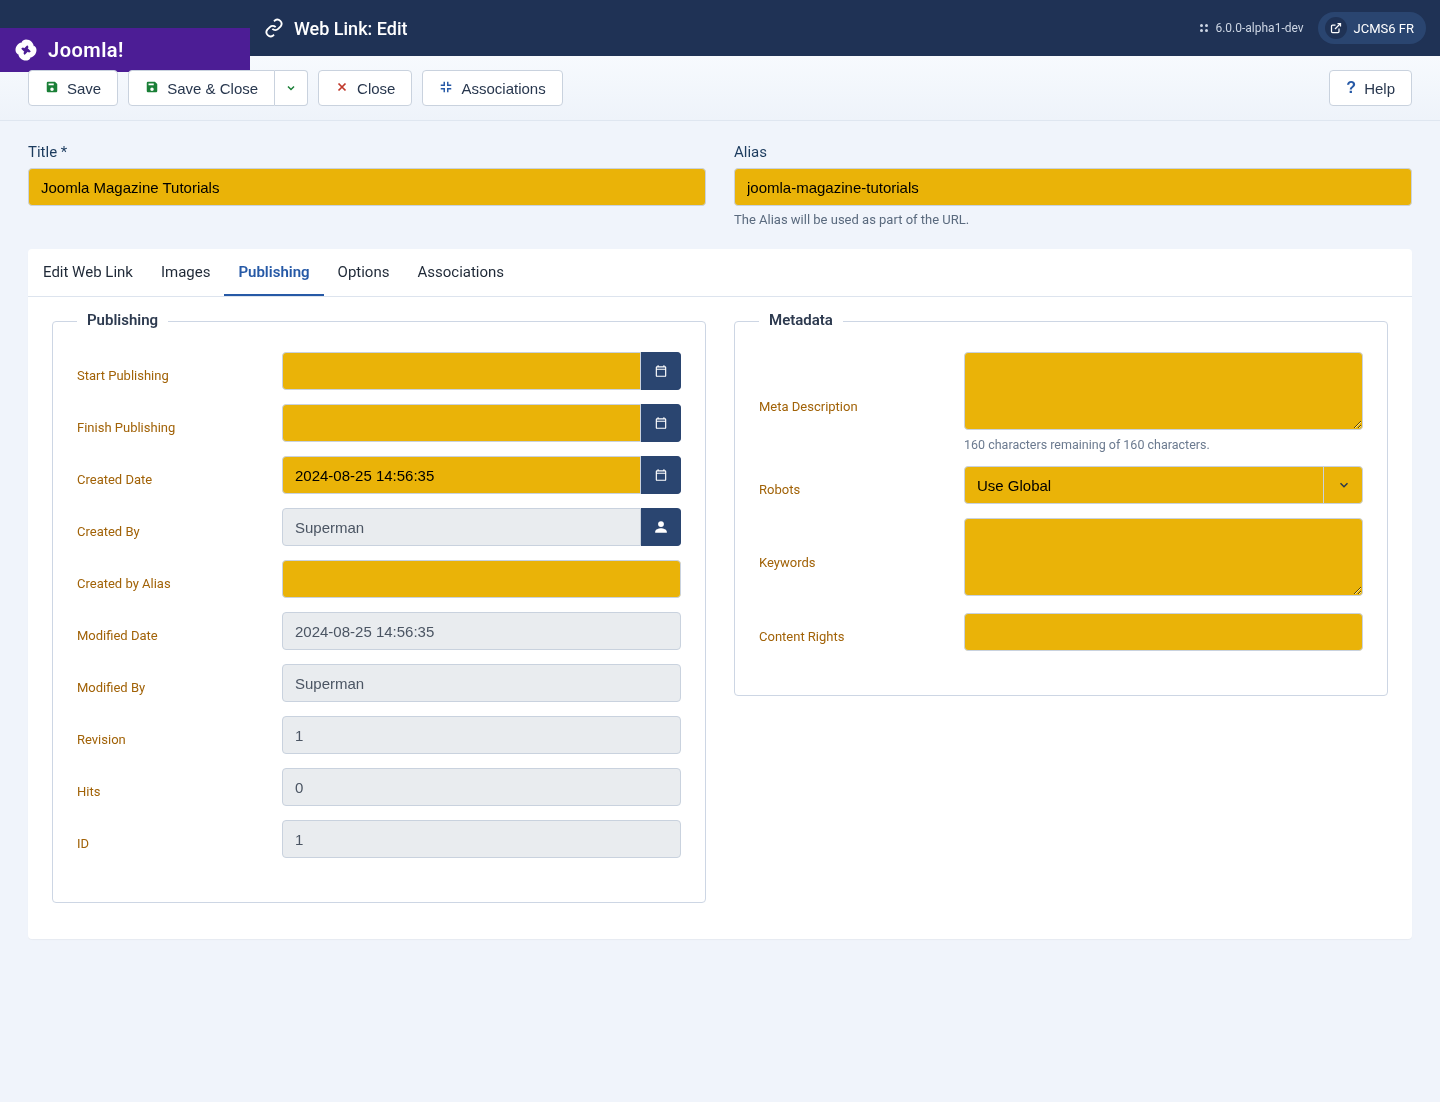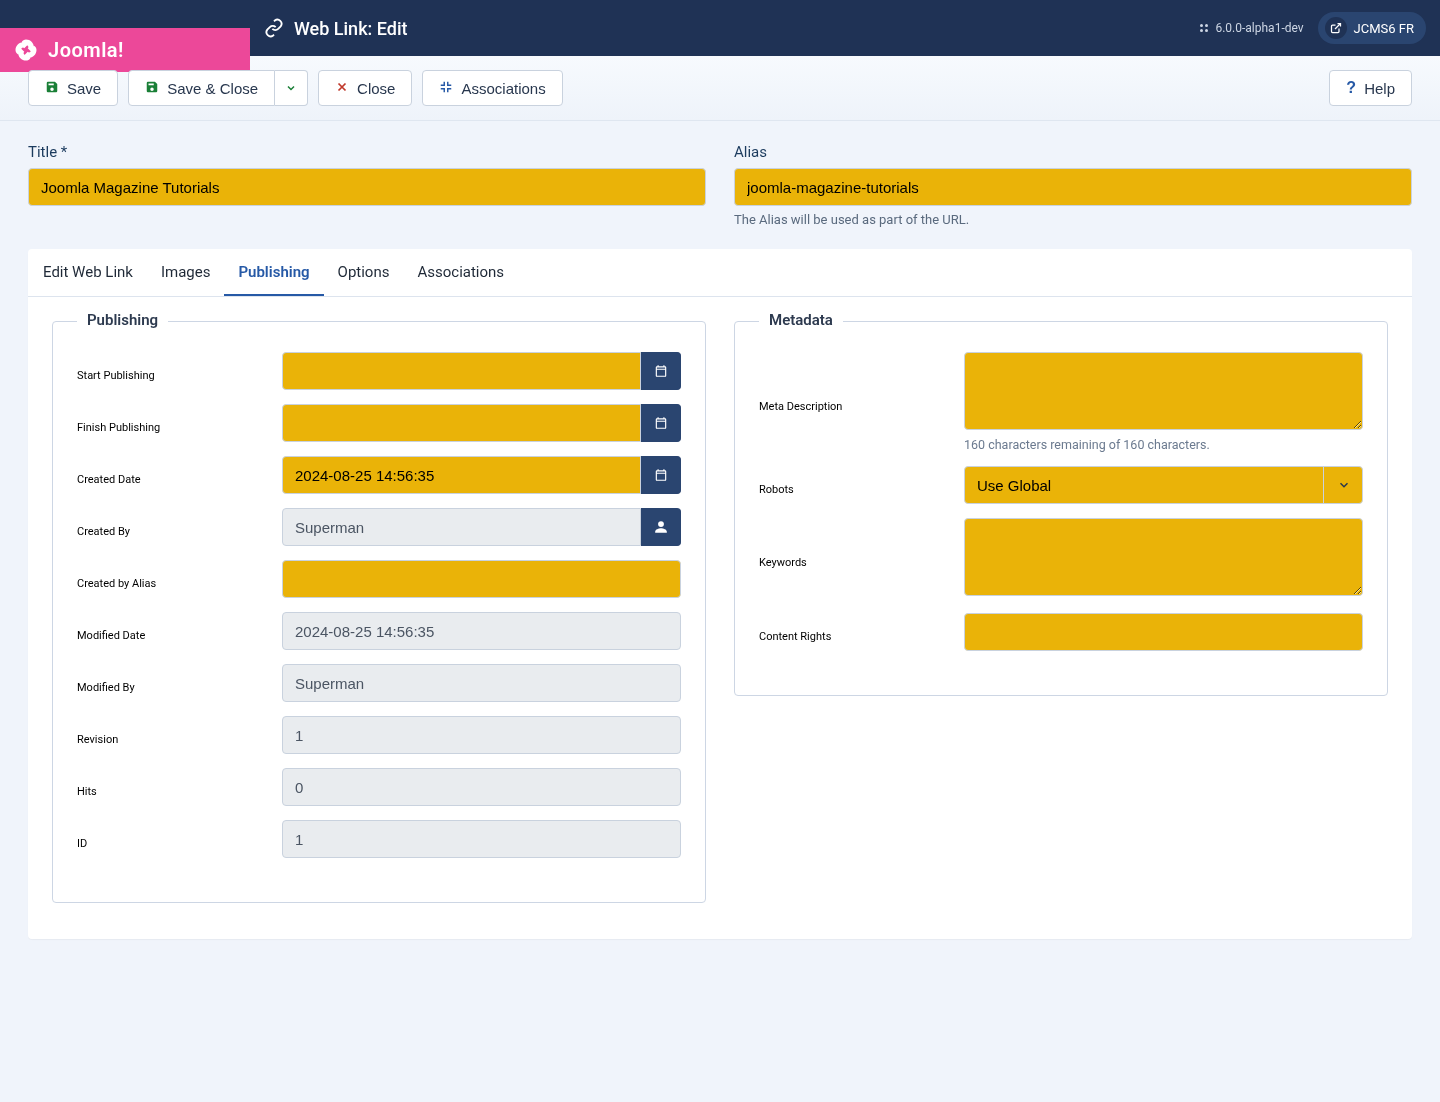--- a/index.html
+++ b/index.html
@@ -1,20 +1,20 @@
 <!DOCTYPE html>
 <html><head>
 <meta charset="utf-8">
 <style>
 * { box-sizing: border-box; margin: 0; padding: 0; }
 body { font-family: -apple-system, BlinkMacSystemFont, "Segoe UI", Roboto, Arial, sans-serif; font-size: 14px; color: #1f2937; background: #f0f4fb; }
 
 
 .topbar { display:flex; align-items:center; height:56px; background:#1f3255; color:#fff; }
-.brand-block { display:flex; align-items:center; gap:8px; height:44px; padding:0 18px 0 12px; background:#ec4899; min-width:250px;margin-top:43px; }
+.brand-block { display:flex; align-items:center; gap:8px; height:44px; padding:0 18px 0 12px; background:#4c1d95; min-width:250px;margin-top:43px; }
 .brand-block .jlogo { width:28px; height:28px; }
 .brand-block .brand-text { font-size:20px; font-weight:600; letter-spacing:0.5px; }
 .page-title-block { display:flex; align-items:center; gap:10px; padding-left:14px; }
 .page-title-block .page-title { font-size:18px; font-weight:500; }
 .topbar-right { margin-left:auto; display:flex; align-items:center; gap:14px; padding-right:14px; }
 .version-badge { font-size:12px; color:#cdd6e4; display:flex; align-items:center; gap:5px; }
 .site-badge { display:flex; align-items:center; gap:7px; background:#2a4570; border-radius:16px; padding:5px 12px 5px 7px; font-size:13px; cursor:pointer; }
 .site-badge .ext-circle { width:22px; height:22px; border-radius:50%; background:#1f3255; display:flex; align-items:center; justify-content:center; }
 
 
@@ -38,21 +38,21 @@
 .tabs { display:flex; border-bottom:1px solid #dde4ee; padding-left:1px; }
 .tab { padding:14px 14px 13px; font-size:15px; color:#1f2937; cursor:pointer; }
 .tab.active { color:#2659a6; font-weight:600; border-bottom:2px solid #2659a6; }
 
 
 .form-body { display:flex; gap:28px; padding:24px 24px 36px 24px; }
 .fieldset { flex:1; border:1px solid #cdd6e4; border-radius:4px; padding:30px 24px 30px 24px; position:relative; }
 .fieldset .legend { position:absolute; top:-11px; left:24px; background:#fff; padding:0 10px; font-weight:600; font-size:15px; color:#2d3a4f; }
 .form-row { display:flex; align-items:center; margin-bottom:14px; }
 .form-row.top-align { align-items:center; }
-.form-row label { width:205px; flex-shrink:0; font-size:11px; color:#000000; padding-top:8px; }
+.form-row label { width:205px; flex-shrink:0; font-size:13px; color:#a16207; padding-top:8px; }
 .form-row .control { flex:1; }
 .input-grp { display:flex; }
 .input-grp input { flex:1; border-top-right-radius:0; border-bottom-right-radius:0; }
 .input-grp .addon { width:40px; height:38px; background:#2a4570; border:1px solid #2a4570; border-left:0; border-top-right-radius:4px; border-bottom-right-radius:4px; display:flex; align-items:center; justify-content:center; cursor:pointer; color:#fff; }
 .readonly { background:#e9ecef !important; color:#4b5563; }
 textarea.text-input { height:78px; padding:8px 12px; resize:both; }
 .counter-hint { font-size:12.5px; color:#6b7a8f; margin-top:4px; }
 .select-wrap { position:relative; }
 .select-wrap .text-input { padding-right:40px; cursor:pointer; }
 .select-wrap .chev { position:absolute; right:0; top:0; width:40px; height:38px; border-left:1px solid #c9d2de; display:flex; align-items:center; justify-content:center; pointer-events:none; }

